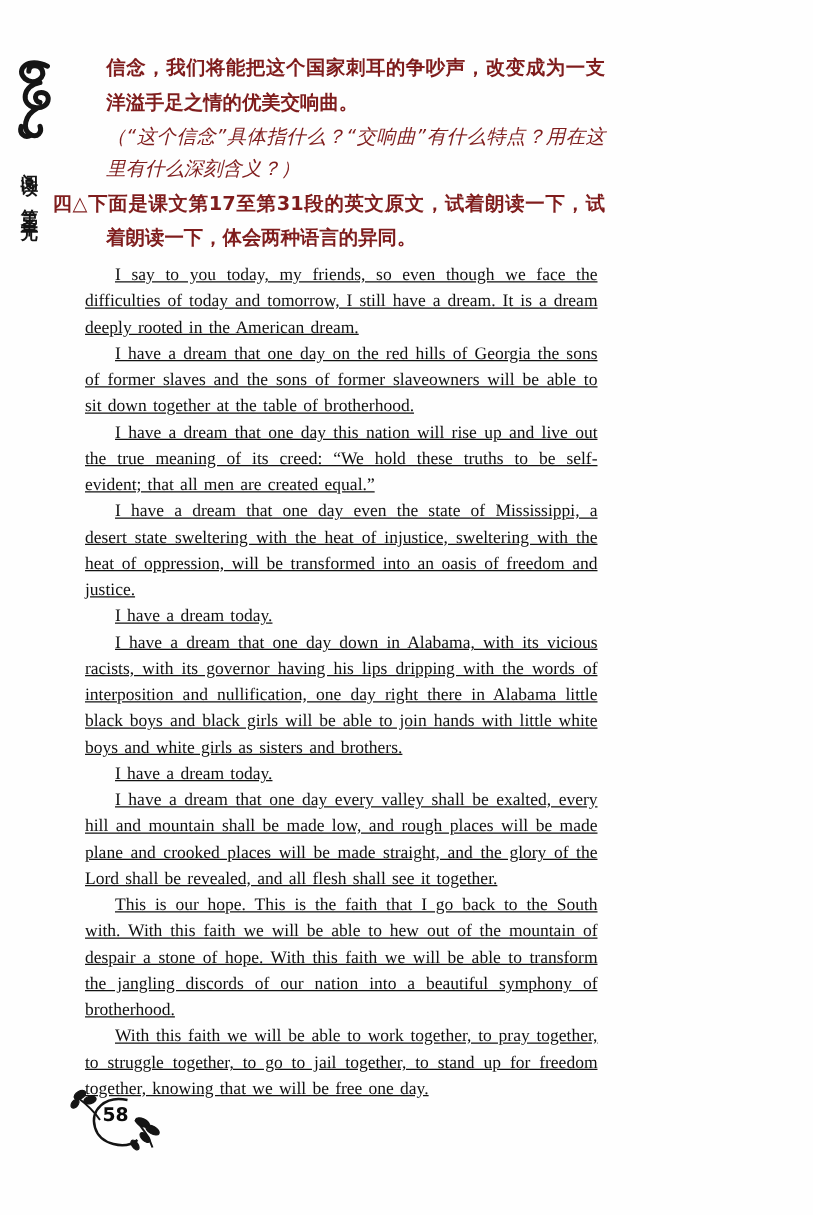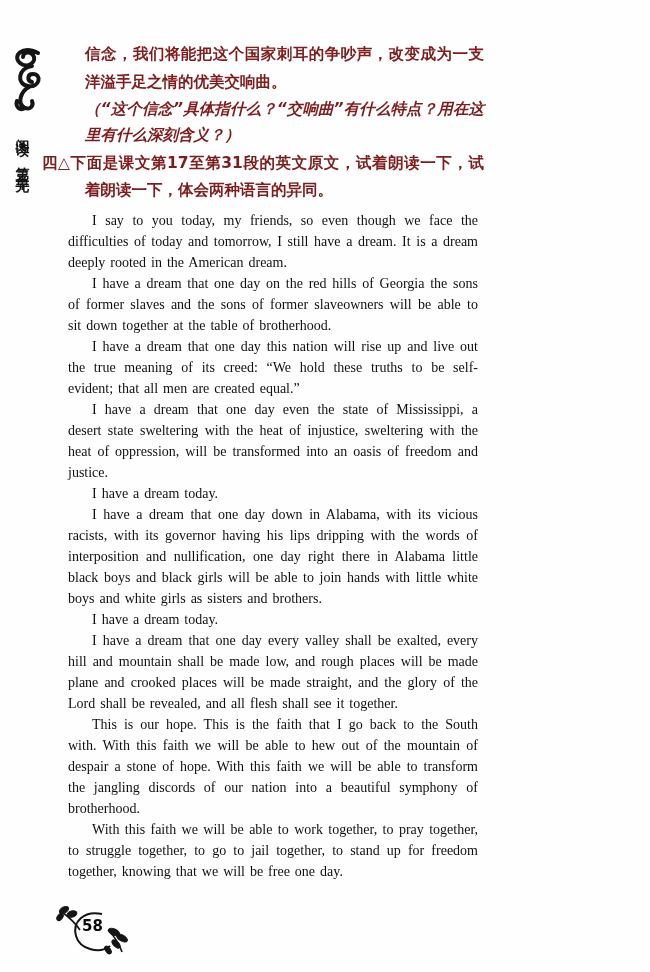--- a/index.html
+++ b/index.html
@@ -50,52 +50,53 @@
   .answer-tail {
     margin: 0 0 0 43px;
     line-height: 28px;
     font-weight: 600;
     text-align: justify;
   }
   .hint {
     margin: 0 0 0 43px;
     line-height: 26px;
     font-style: italic;
-    font-weight: 700;
+    font-weight: 400;
     text-align: justify;
   }
   .instruction {
     margin: 2px 0 0 0;
     padding-left: 43px;
     text-indent: -43px;
     line-height: 27px;
     font-weight: bold;
     text-align: justify;
   }
   .instruction .item-label { font-weight: bold; }
 
   .english {
     margin: 6px 16px 0 26px;
     width: 410px;
+    text-decoration: underline;
   }
   .english p {
     margin: 0;
     font-size: 14px;
     line-height: 21px;
     text-align: justify;
     text-indent: 24px;
     word-spacing: 1.5px;
     color: #101010;
   }
 
   
   .pagenum-wrap {
     position: absolute;
     left: 50px;
-    top: 900px;
+    top: 866px;
     width: 96px;
     height: 62px;
   }
   .pagenum-wrap svg { position: absolute; left: 0; top: 0; }
   .page-number {
     position: absolute;
     left: 32px;
     top: 17px;
     font-family: "DejaVu Sans", sans-serif;
     font-weight: bold;

